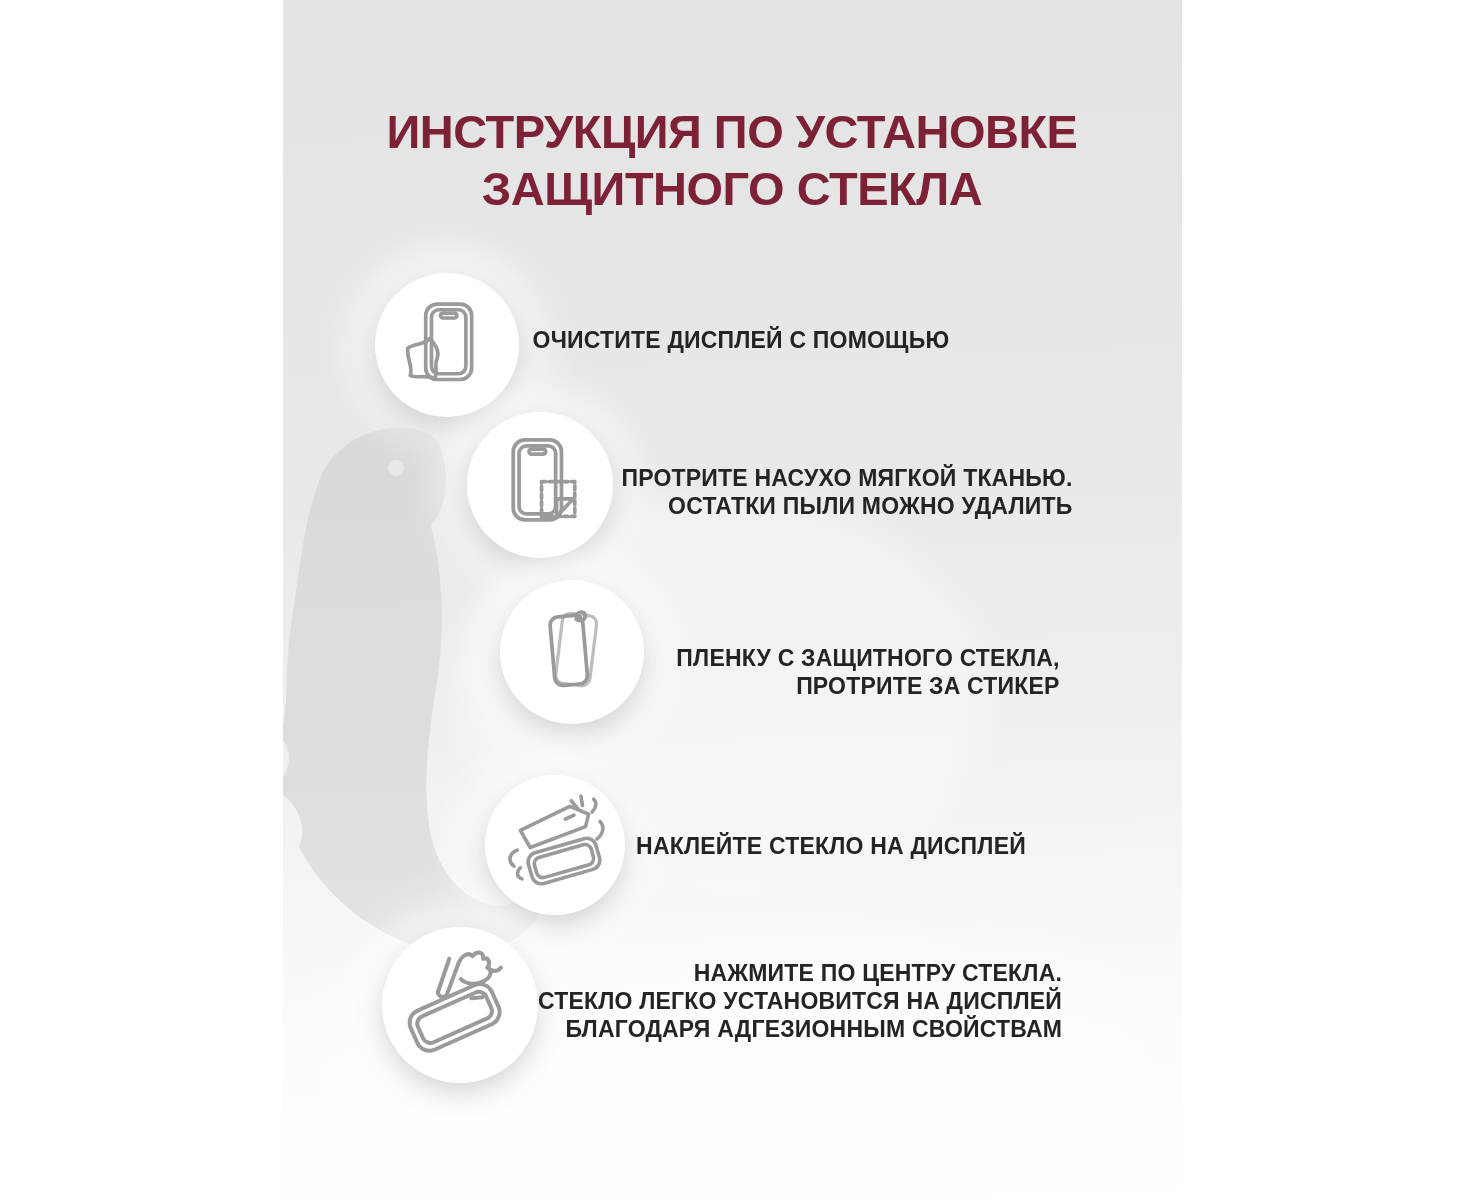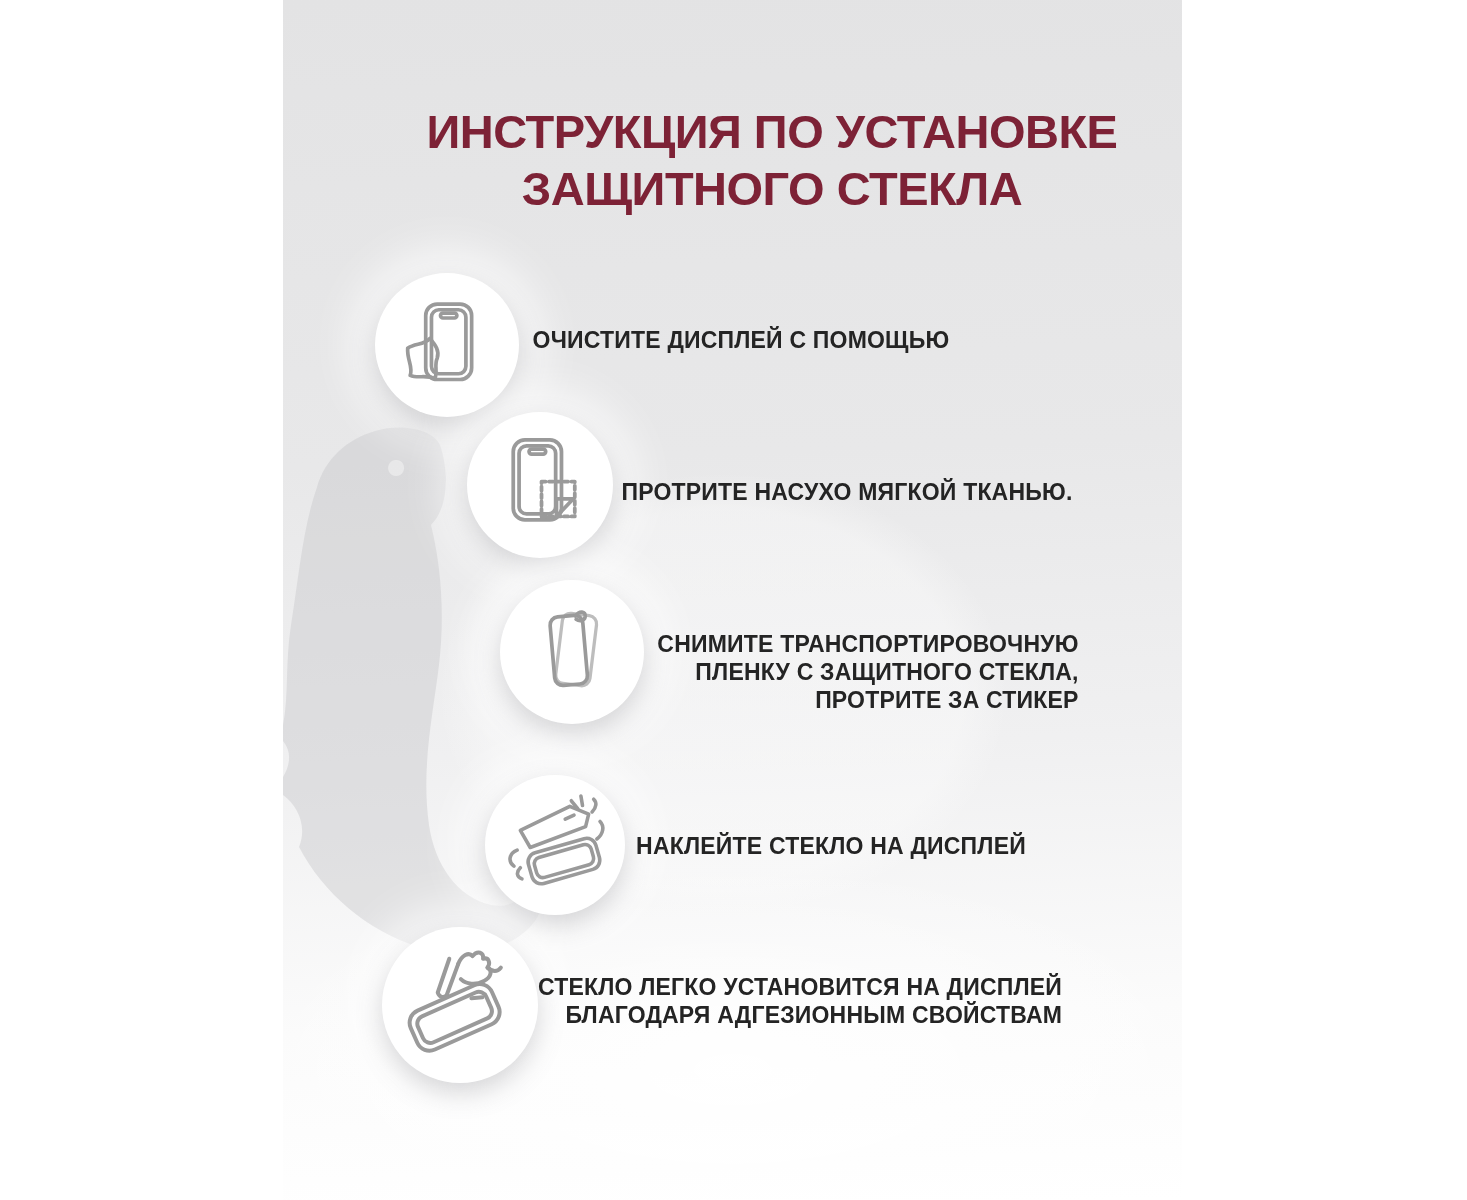--- a/index.html
+++ b/index.html
@@ -25,21 +25,21 @@
     pointer-events:none;
   }
   .watermark{
     position:absolute;left:0px;top:415px;width:400px;height:560px;
     opacity:0.45;pointer-events:none;
   }
   .page-title{
     position:absolute;left:449px;top:103px;transform:translateX(-50%);
     text-align:center;white-space:nowrap;
     color:var(--title,#7d2236);
-    font-size:47px;line-height:57px;font-weight:700;letter-spacing:-0.5px;margin-left:40px;
+    font-size:47px;line-height:57px;font-weight:700;letter-spacing:-0.5px;
   }
   .page-title span{display:block;}
   .step-circle{
     position:absolute;border-radius:50%;background:#ffffff;
     box-shadow:0 10px 26px rgba(120,120,125,0.30), 0 0 46px 22px rgba(255,255,255,0.78);
     display:flex;align-items:center;justify-content:center;
   }
   .step-circle svg{width:82%;height:82%;}
   .icon-stroke{stroke:var(--icon-stroke,#9a9a9a);fill:none;stroke-width:4.5;stroke-linecap:round;stroke-linejoin:round;}
   .icon-stroke-light{stroke:#bdbdbd;fill:none;stroke-width:4;stroke-linecap:round;stroke-linejoin:round;}
@@ -102,31 +102,31 @@
     <svg viewBox="0 0 144 144">
       <rect class="icon-stroke" x="40" y="18" width="58" height="96" rx="14"></rect>
       <rect class="icon-stroke" x="47" y="25" width="44" height="82" rx="9"></rect>
       <rect class="icon-stroke" x="59" y="29" width="20" height="6" rx="3"></rect>
       <rect class="icon-stroke" x="74" y="68" width="40" height="42" fill="#ffffff" stroke-dasharray="5 4"></rect>
       <path class="icon-stroke" fill="#ffffff" d="M92 110 L112 89 L92 89 Z"></path>
     </svg>
   </div>
   <div class="step-text" style="left:564px;top:492px;">
     <div>ПРОТРИТЕ НАСУХО МЯГКОЙ ТКАНЬЮ.</div>
+    <div>ОСТАТКИ ПЫЛИ МОЖНО УДАЛИТЬ</div>
   </div>
 
   <div class="step-circle" style="left:217px;top:580px;width:144px;height:144px;">
     <svg viewBox="0 0 144 144">
       <rect class="icon-stroke-light" x="56" y="26" width="42" height="86" rx="10" transform="rotate(7 77 69)"></rect>
       <rect class="icon-stroke" x="48" y="28" width="40" height="84" rx="10" transform="rotate(-5 68 70)"></rect>
       <path class="icon-stroke" d="M76 28 C81 21 89 22 88 29 C87 34 81 35 77 32"></path>
     </svg>
   </div>
   <div class="step-text" style="left:585px;top:672px;">
-    <div>СНИМИТЕ ТРАНСПОРТИРОВОЧНУЮ</div>
     <div>ПЛЕНКУ С ЗАЩИТНОГО СТЕКЛА,</div>
     <div>ПРОТРИТЕ ЗА СТИКЕР</div>
   </div>
 
   <div class="step-circle" style="left:202px;top:775px;width:140px;height:140px;">
     <svg viewBox="0 0 144 144">
       <g transform="rotate(-16 72 76)">
         <rect class="icon-stroke" x="34" y="74" width="88" height="40" rx="12"></rect>
         <rect class="icon-stroke" x="41" y="81" width="74" height="26" rx="8"></rect>
         <path class="icon-stroke" d="M36 42 L104 30 L124 46 L116 60 L42 66 Z"></path>
@@ -147,17 +147,18 @@
         <rect class="icon-stroke" x="16" y="62" width="100" height="48" rx="15"></rect>
         <rect class="icon-stroke" x="24" y="70" width="84" height="32" rx="9"></rect>
         <path class="icon-stroke" d="M92 74 l12 4"></path>
       </g>
       <path class="icon-stroke" d="M60 20 L47 58 C49 64 54 64 57 61 L70 26"></path>
       <path class="icon-stroke" d="M70 26 C74 16 82 12 86 17 C92 10 99 13 98 20 C104 18 107 24 103 30 C109 33 107 41 99 45 C90 50 79 49 73 43"></path>
       <path class="icon-stroke" d="M103 30 C109 35 114 35 118 30"></path>
     </svg>
   </div>
   <div class="step-text" style="left:517px;top:1001px;">
+    <div>НАЖМИТЕ ПО ЦЕНТРУ СТЕКЛА.</div>
     <div>СТЕКЛО ЛЕГКО УСТАНОВИТСЯ НА ДИСПЛЕЙ</div>
     <div>БЛАГОДАРЯ АДГЕЗИОННЫМ СВОЙСТВАМ</div>
   </div>
 
 </div>
 
 </body></html>

